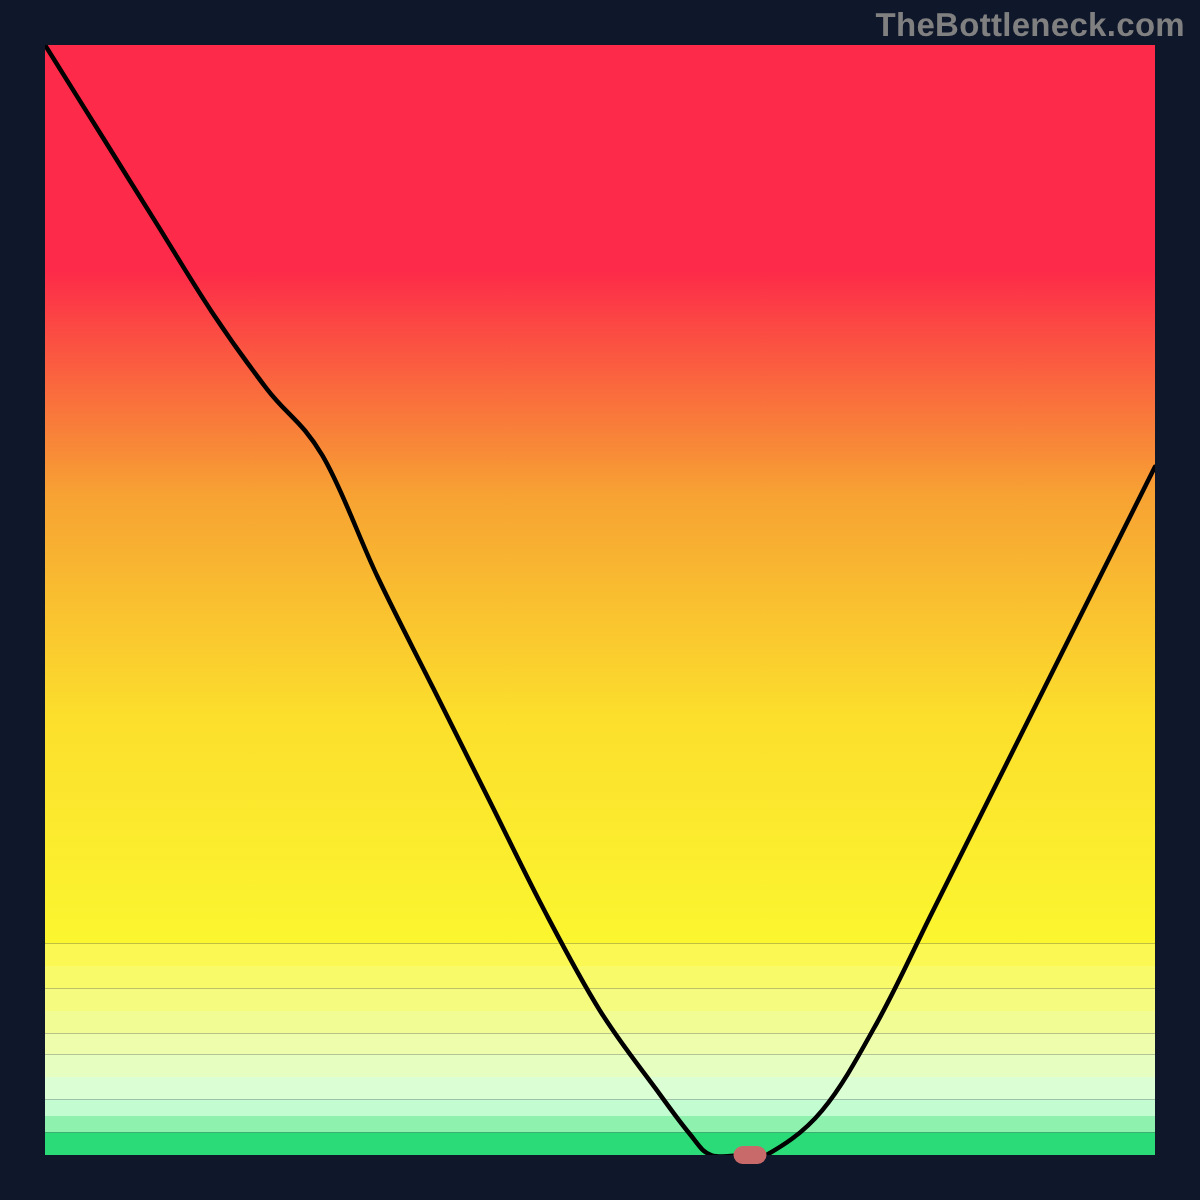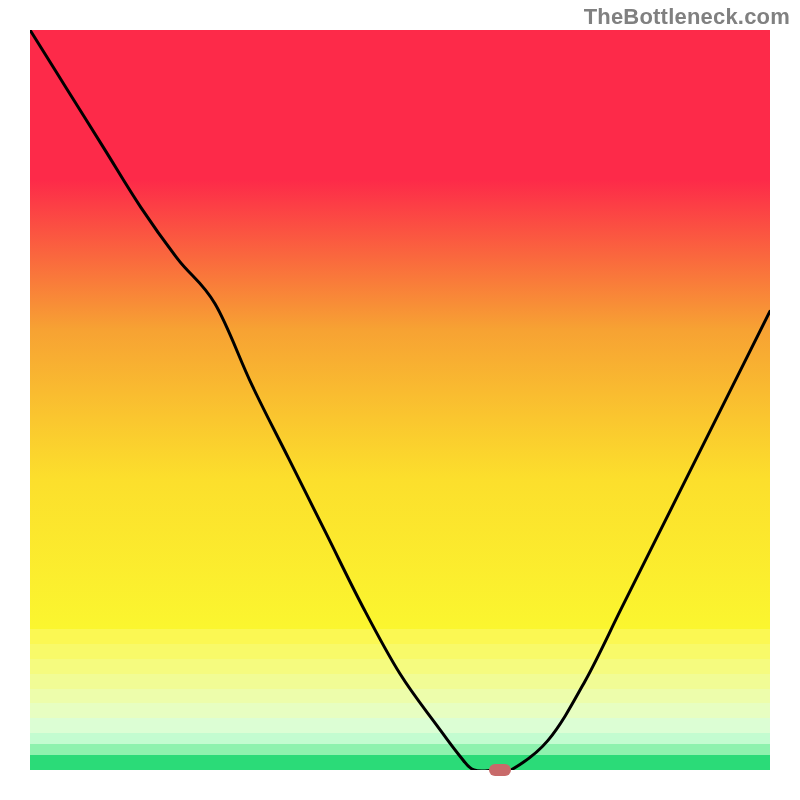--- a/index.html
+++ b/index.html
@@ -8,21 +8,21 @@
     width: 800px;
     height: 800px;
     background: #000;
     overflow: hidden;
     font-family: Arial, Helvetica, sans-serif;
   }
   .wrap {
     position: relative;
     width: 800px;
     height: 800px;
-    background: #ffffff;
+    background: #0f172a;
   }
   .watermark {
     position: absolute;
     top: 4px;
     right: 10px;
     color: #808080;
     font-size: 22px;
     font-weight: 600;
     letter-spacing: 0.2px;
     z-index: 5;

